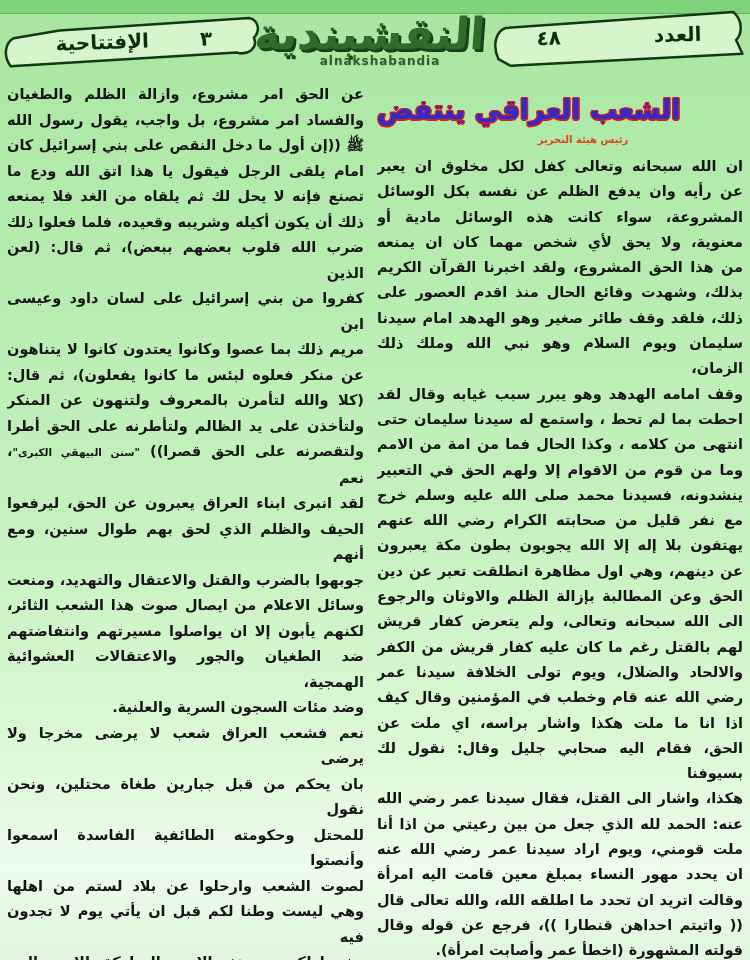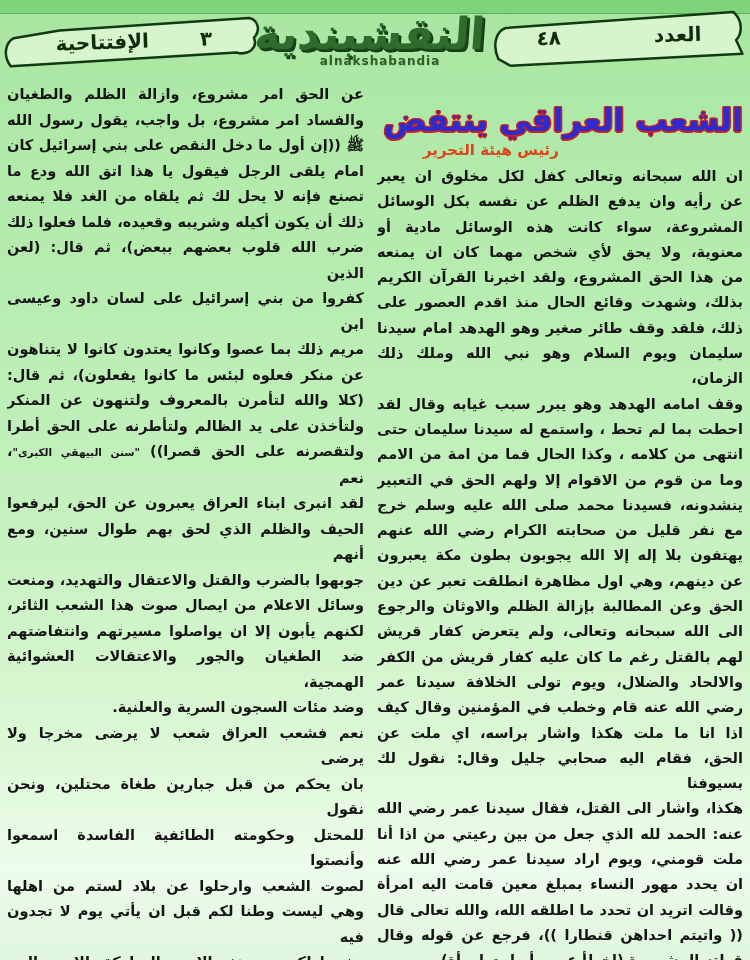--- a/index.html
+++ b/index.html
@@ -35,27 +35,27 @@
   }
   
   .main{
     position:absolute;top:80px;right:0;left:0;
     display:flex;direction:rtl;padding:0 7px;gap:13px;
   }
   .col{min-width:0;}
   .col-first{width:366px;}   
   .col-second{width:357px;}  
   .title{
-    text-align:right;font-size:32px;font-weight:bold;color:#2b2bd0;
-    margin:22px 0 2px 0;line-height:36px;
+    text-align:left;font-size:27px;font-weight:bold;color:#2b2bd0;
+    margin:12px 0 2px 0;line-height:36px;
     text-shadow:1.5px 0 0 #cf1f1f,-1.5px 0 0 #cf1f1f,0 1.5px 0 #cf1f1f,0 -1.5px 0 #cf1f1f,
                 1px 1px 0 #cf1f1f,-1px -1px 0 #cf1f1f,1px -1px 0 #cf1f1f,-1px 1px 0 #cf1f1f;
   }
   .byline{
-    text-align:left;padding-left:46px;font-size:15px;font-weight:bold;color:#e0431c;
+    text-align:center;padding-left:46px;font-size:10px;font-weight:bold;color:#e0431c;
     line-height:20px;margin-bottom:4px;
   }
   .tcol{font-size:14.5px;font-weight:bold;color:#151515;}
   .col-first .tcol .tline{line-height:25.3px;}
   .col-second .tline{line-height:25.5px;}
   .tline{
     text-align:justify;text-align-last:justify;
     white-space:normal;overflow:hidden;
   }
   .tline.tlast{text-align-last:right;}

